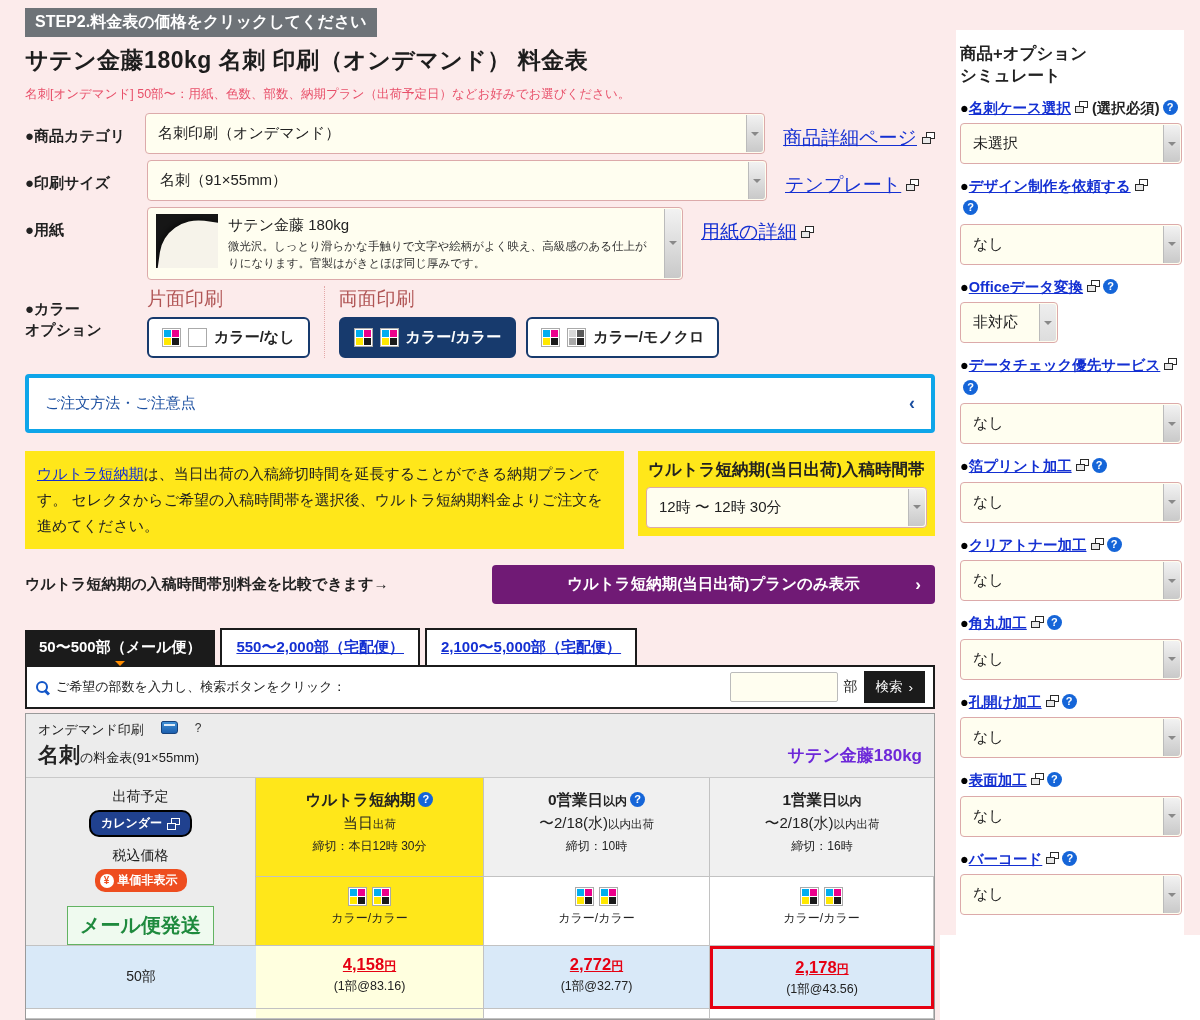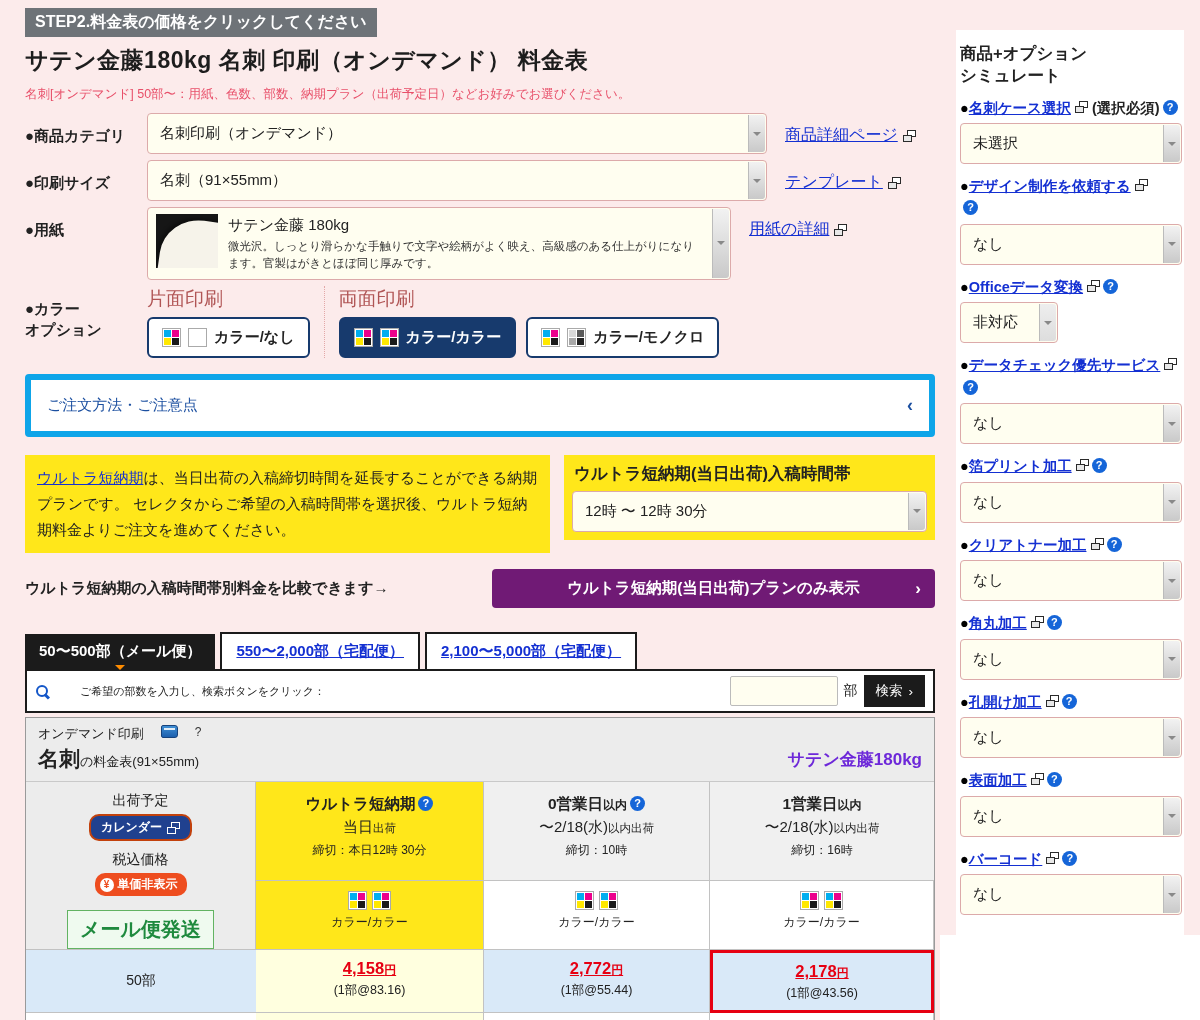--- a/index.html
+++ b/index.html
@@ -21,31 +21,31 @@
   .frow { display:flex; align-items:flex-start; margin-bottom:6px; }
   .flabel { width:122px; font-weight:bold; font-size:15px; padding-top:12px; line-height:1.4; }
   .fctrl { flex:1; display:flex; align-items:flex-start; }
   .selectbox { position:relative; background:#fffef0; border:1px solid #dcaaaa; border-radius:4px;
     padding:10px 26px 10px 12px; font-size:15px; min-height:40px; cursor:pointer; }
   .sel-wide { width:620px; }
   .sel-arrow { position:absolute; right:1px; top:1px; bottom:1px; width:17px;
     background:linear-gradient(#f2f2f2,#c9c9c9); border-left:1px solid #bbb;
     border-radius:0 3px 3px 0; display:flex; align-items:center; justify-content:center; }
   .sel-arrow::after { content:""; border:4px solid transparent; border-top-color:#898989; margin-top:4px; }
-  .side-link { margin-left:18px; padding-top:12px; font-size:16px; white-space:nowrap;
+  .side-link { margin-left:18px; padding-top:12px; font-size:19px; white-space:nowrap;
     display:flex; align-items:center; gap:5px;}
   a.lnk { color:#1430d2; text-decoration:underline; cursor:pointer; }
   .win-icon { position:relative; width:13px; height:12px; display:inline-block; flex:0 0 auto;}
   .win-icon::before { content:""; position:absolute; top:0; right:0; width:7px; height:5px;
     border:1.6px solid #2a2a2a; background:#fff; }
   .win-icon::after { content:""; position:absolute; bottom:0; left:0; width:7px; height:5px;
     border:1.6px solid #2a2a2a; background:#e8e8e8; }
 
   
-  .paper-box { display:flex; gap:10px; padding:6px 26px 6px 8px; width:584px; }
+  .paper-box { display:flex; gap:10px; padding:6px 26px 6px 8px; width:536px; }
   .paper-thumb { width:62px; height:54px; background:#161616; position:relative; overflow:hidden; flex:0 0 auto;}
   .paper-thumb::after { content:""; position:absolute; right:-14px; bottom:-20px; width:72px; height:68px;
     background:#f6f3ea; border-radius:55% 8% 0 0; transform:rotate(8deg); box-shadow:-3px -2px 4px rgba(0,0,0,.35);}
   .paper-name { font-size:15px; margin:2px 0 3px; }
   .paper-desc { font-size:11.5px; line-height:1.5; color:#333; }
 
   
   .copt-group { display:flex; }
   .copt-col { padding-right:14px; }
   .copt-col + .copt-col { border-left:1px dotted #e3a8a8; padding-left:14px; }
@@ -55,29 +55,29 @@
     border-radius:6px; padding:9px 13px; font-size:15px; font-weight:bold; color:#222; cursor:pointer; }
   .cbtn.sel { background:#173a6d; color:#fff; }
   .cmyk { display:inline-grid; grid-template-columns:7px 7px; grid-template-rows:7px 7px; gap:1px;
     background:#fff; border:1px solid #aaa; padding:1px; }
   .cmyk i { display:block; }
   .cmyk .c{background:#00aeef}.cmyk .m{background:#ec008c}.cmyk .y{background:#ffe800}.cmyk .k{background:#1a1a1a}
   .cmyk.mono .c{background:#d8d8d8}.cmyk.mono .m{background:#5a5a5a}.cmyk.mono .y{background:#a8a8a8}.cmyk.mono .k{background:#222}
   .cmyk.empty i{background:#fff}
 
   
-  .notice { margin-top:16px; background:#fff; border:6px solid #0ea5e9; border-radius:4px;
+  .notice { margin-top:16px; background:#fff; border:4px solid #0ea5e9; border-radius:4px;
     display:flex; justify-content:space-between; align-items:center; padding:15px 16px;
     color:#1b4fa0; font-size:15px; cursor:pointer; }
   .notice .chev { font-size:18px; font-weight:bold; }
 
   
   .ultra-wrap { display:flex; margin-top:18px; gap:14px; align-items:flex-start;}
   .ultra-desc { flex:1; background:#ffe71a; padding:10px 12px; font-size:15px; line-height:1.75; }
-  .ultra-right { width:371px; }
+  .ultra-right { width:297px; }
   .ultra-right-head { background:#ffe71a; font-weight:bold; font-size:16.5px; padding:8px 10px 2px; }
   .ultra-right-selwrap { background:#ffe71a; padding:4px 8px 8px; }
   .compare-row { display:flex; justify-content:space-between; align-items:center; margin-top:16px; }
   .compare-text { font-weight:bold; font-size:15px; }
   .red-btn { width:443px; background:#701a75; color:#fff; font-weight:bold; font-size:15.5px;
     border-radius:4px; padding:9px 16px; display:flex; align-items:center; justify-content:center;
     position:relative; cursor:pointer; }
   .red-btn .arr { position:absolute; right:14px; font-size:17px; }
 
   
@@ -89,21 +89,21 @@
   .tab.inactive { background:#fff; border:2px solid #1b1b1b; border-bottom:none; }
 
   
   .search-wrap { background:#1b1b1b; padding:2px; }
   .search-inner { background:#fff; display:flex; align-items:center; padding:4px 8px; gap:6px; }
   .mag { position:relative; width:15px; height:15px; flex:0 0 auto;}
   .mag::before { content:""; position:absolute; top:1px; left:1px; width:8px; height:8px;
     border:2.5px solid #1356c8; border-radius:50%; }
   .mag::after { content:""; position:absolute; width:6px; height:2.5px; background:#1356c8;
     bottom:1px; right:0; transform:rotate(45deg); }
-  .search-label { font-size:11px;margin-left:24px; }
+  .search-label { font-size:13px; }
   .search-input { margin-left:auto; width:108px; height:30px; background:#fffef0;
     border:1px solid #bbb; border-radius:2px; }
   .search-unit { font-size:14px; }
   .search-btn { background:#1b1b1b; color:#fff; font-size:13.5px; padding:7px 12px;
     display:flex; gap:6px; align-items:center; cursor:pointer; }
 
   
   .ptable { margin-top:4px; border:1px solid #9a9a9a; background:#fff; }
   .pt-head { background:#ececec; padding:7px 12px 8px; border-bottom:1px solid #c9c9c9; position:relative;}
   .pt-type { font-size:13px; display:flex; align-items:flex-start; gap:17px; }
@@ -115,21 +115,21 @@
   .pt-title-main { font-size:21px; font-weight:bold; }
   .pt-title-rest { font-size:13px; }
   .pt-paper { position:absolute; right:12px; bottom:10px; color:#6d28d9; font-weight:bold; font-size:17px; }
   .grid { display:grid; grid-template-columns:230px 228px 226px 224px; }
   .cell { border-right:1px solid #c2c2c2; border-bottom:1px solid #c2c2c2; text-align:center; }
   .cell:nth-child(4n) { border-right:none; }
   .col1-head { grid-row:span 2; background:#ececec; display:flex; flex-direction:column;
     align-items:center; padding-top:10px; gap:4px; }
   .ship-label { font-size:14px; }
   .cal-pill { background:#20418f; color:#fff; font-size:12px; font-weight:bold; border-radius:10px;
-    padding:3px 10px; display:flex; align-items:center; gap:5px; border:2px solid #c2410c; cursor:pointer;}
+    padding:3px 10px; display:flex; align-items:center; gap:5px; border:2px solid #000000; cursor:pointer;}
   .cal-pill .win-icon::before{border-color:#fff;background:#20418f}
   .cal-pill .win-icon::after{border-color:#fff;background:#20418f}
   .tax-label { font-size:14px; margin-top:6px; }
   .unit-pill { background:#ee4d1f; color:#fff; font-size:12px; font-weight:bold; border-radius:10px;
     padding:3px 9px 3px 5px; display:flex; align-items:center; gap:4px; cursor:pointer; }
   .yen-circ { width:14px; height:14px; border-radius:50%; background:#fff; color:#ee4d1f;
     font-size:10px; font-weight:bold; display:flex; align-items:center; justify-content:center; }
   .mail-badge { margin-top:10px; background:#effaef; border:1px solid #62b362; color:#1f8a3e;
     font-size:20px; font-weight:bold; padding:5px 12px; }
   .hcell { padding-top:12px; }
@@ -446,21 +446,21 @@
 
       <div class="cell drow-qty">
         <span>50部</span>
       </div>
       <div class="cell pcell ylight">
         <a class="price-link"><span>4,158</span><span class="price-yen">円</span></a>
         <div class="unit-price">(1部@83.16)</div>
       </div>
       <div class="cell pcell blight">
         <a class="price-link"><span>2,772</span><span class="price-yen">円</span></a>
-        <div class="unit-price">(1部@55.44)</div>
+        <div class="unit-price">(1部@32.77)</div>
       </div>
       <div class="cell pcell blight hl">
         <a class="price-link"><span>2,178</span><span class="price-yen">円</span></a>
         <div class="unit-price">(1部@43.56)</div>
       </div>
 
       <div class="stub cell"></div>
       <div class="stub cell" style="background:#ffffdf"></div>
       <div class="stub cell"></div>
       <div class="stub cell"></div>

